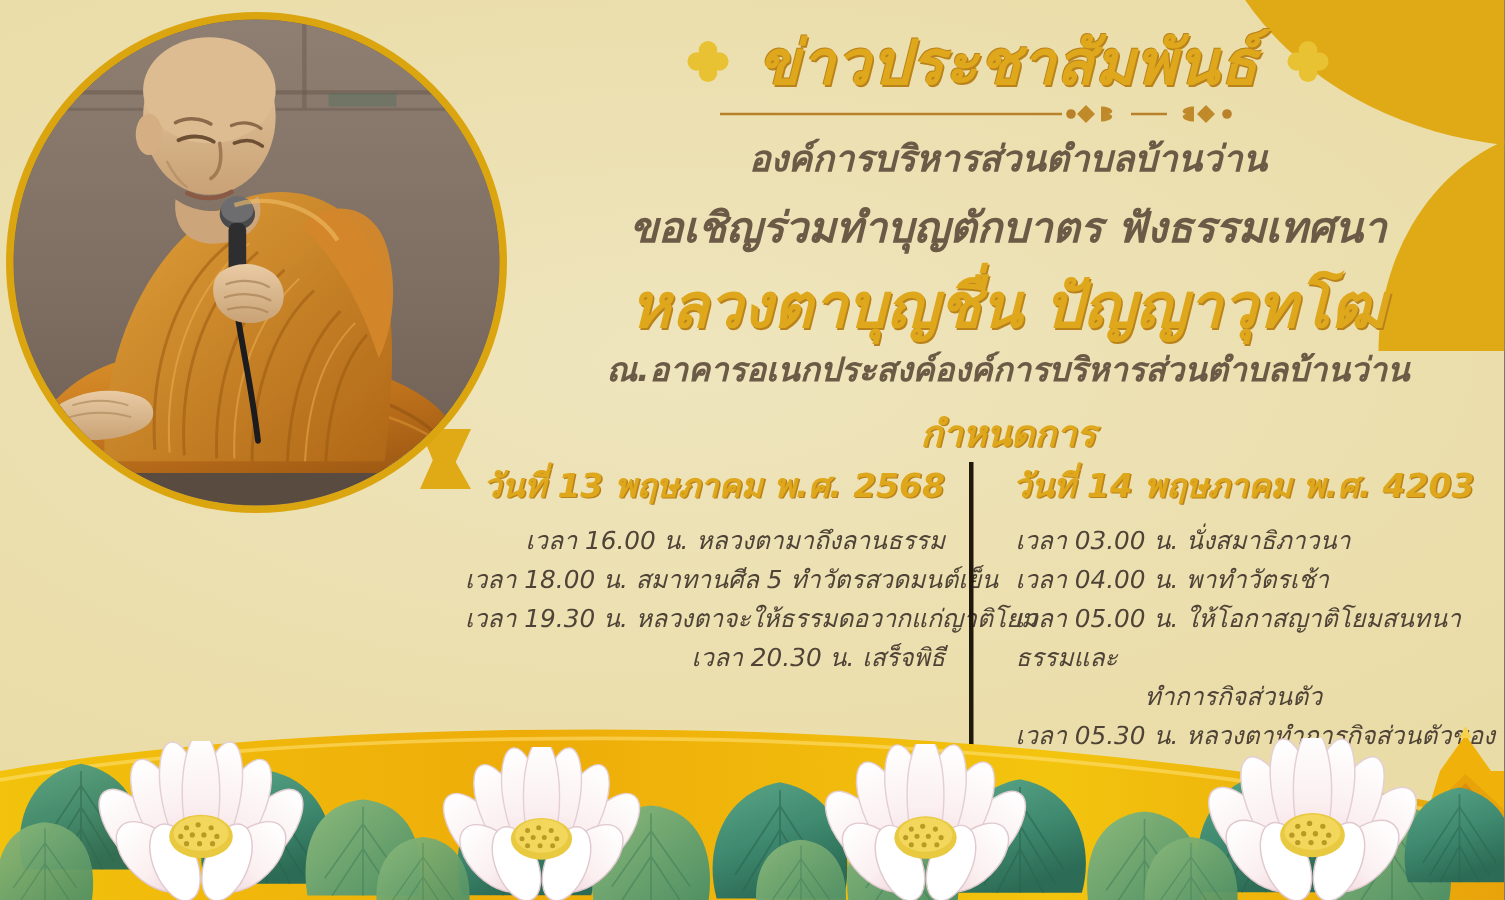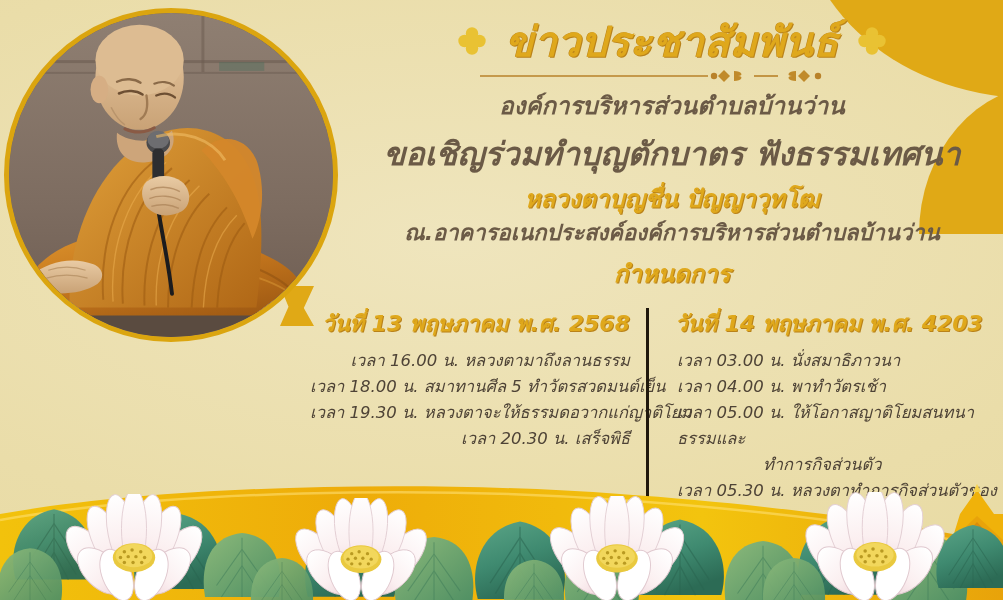--- a/index.html
+++ b/index.html
@@ -110,28 +110,28 @@
   .title-divider svg { display: block; }
 
   .org-name {
     font-size: 24px;
     font-weight: 700;
     color: #6b5a46;
     margin-top: 2px;
     line-height: 1.35;
   }
   .invite-line {
-    font-size: 32px;
+    font-size: 28px;
     font-weight: 700;
     color: #6b5a46;
     margin-top: 11px;
     line-height: 1.35;
   }
   .monk-name {
-    font-size: 24px;
+    font-size: 41px;
     font-weight: 700;
     color: #dfa81c;
     margin-top: 9px;
     line-height: 1.2;
     text-shadow: 1px 1px 0 #b9821a;
   }
   .venue-line {
     font-size: 22px;
     font-weight: 700;
     color: #6b5a46;

